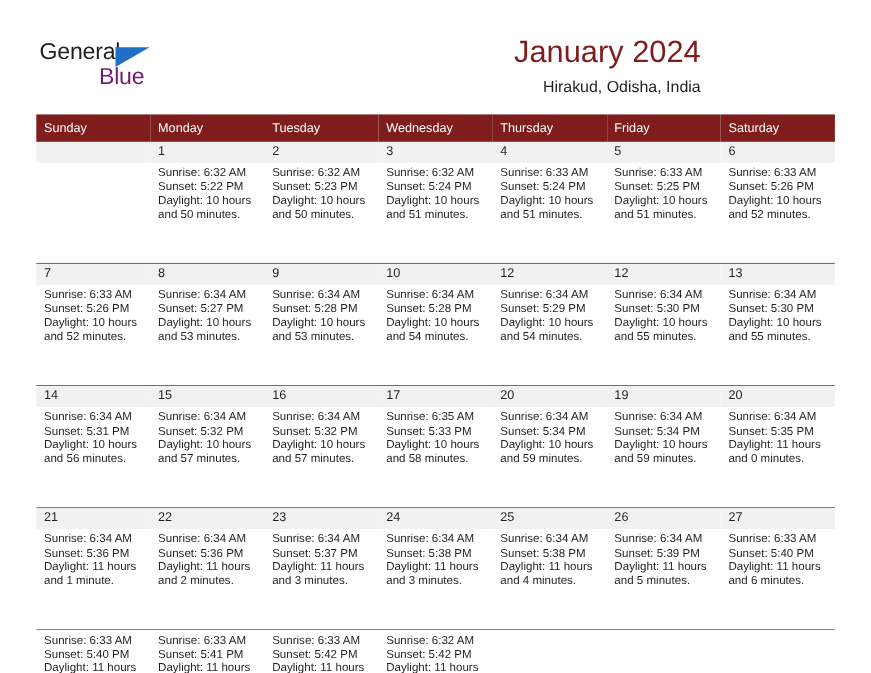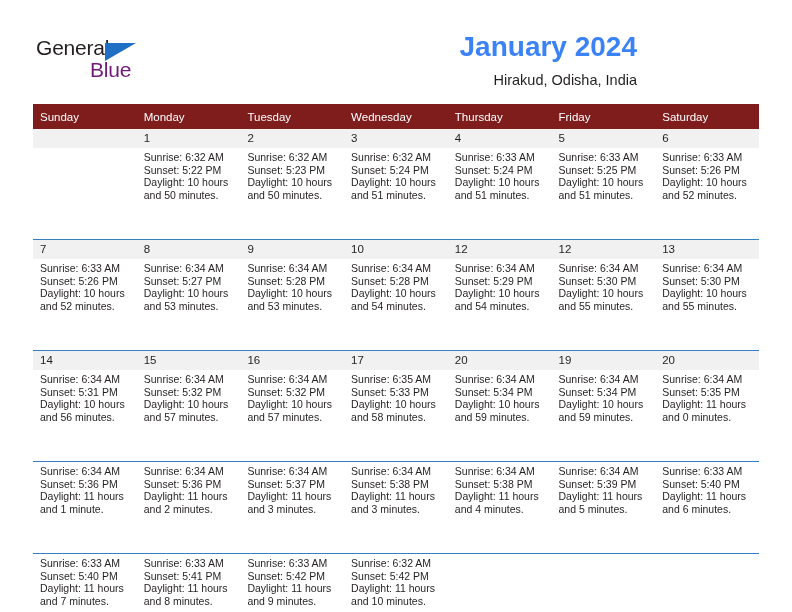--- a/index.html
+++ b/index.html
@@ -64,24 +64,23 @@
     font-family: "Liberation Sans", sans-serif;
   }
   .title-block {
     position: absolute;
     right: 36px;
     top: 30px;
     text-align: right;
   }
   .cal-title {
     font-size: 28px;
-    color: #3b82f6;
+    color: #7f1d1d;
     line-height: 34px;
     white-space: nowrap;
-    font-weight: bold;
   }
   .cal-subtitle {
     font-size: 14.5px;
     color: #231f20;
     line-height: 20px;
     margin-top: 6px;
     white-space: nowrap;
   }
 
   
@@ -347,20 +346,29 @@
           <div class="det-line">Sunset: 5:35 PM</div>
           <div class="det-line">Daylight: 11 hours</div>
           <div class="det-line">and 0 minutes.</div>
         </td>
       </tr>
 
       <tr class="week-sep">
         <td colspan="7"></td>
       </tr>
 
+      <tr class="daynum">
+        <td>21</td>
+        <td>22</td>
+        <td>23</td>
+        <td>24</td>
+        <td>25</td>
+        <td>26</td>
+        <td>27</td>
+      </tr>
       <tr class="details">
         <td>
           <div class="det-line">Sunrise: 6:34 AM</div>
           <div class="det-line">Sunset: 5:36 PM</div>
           <div class="det-line">Daylight: 11 hours</div>
           <div class="det-line">and 1 minute.</div>
         </td>
         <td>
           <div class="det-line">Sunrise: 6:34 AM</div>
           <div class="det-line">Sunset: 5:36 PM</div>

